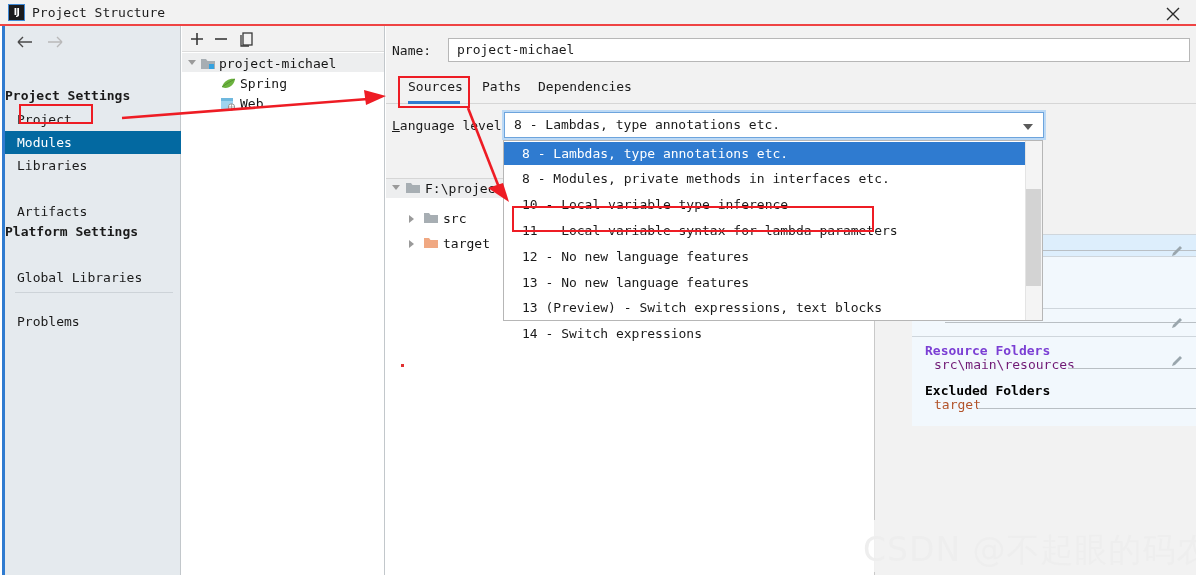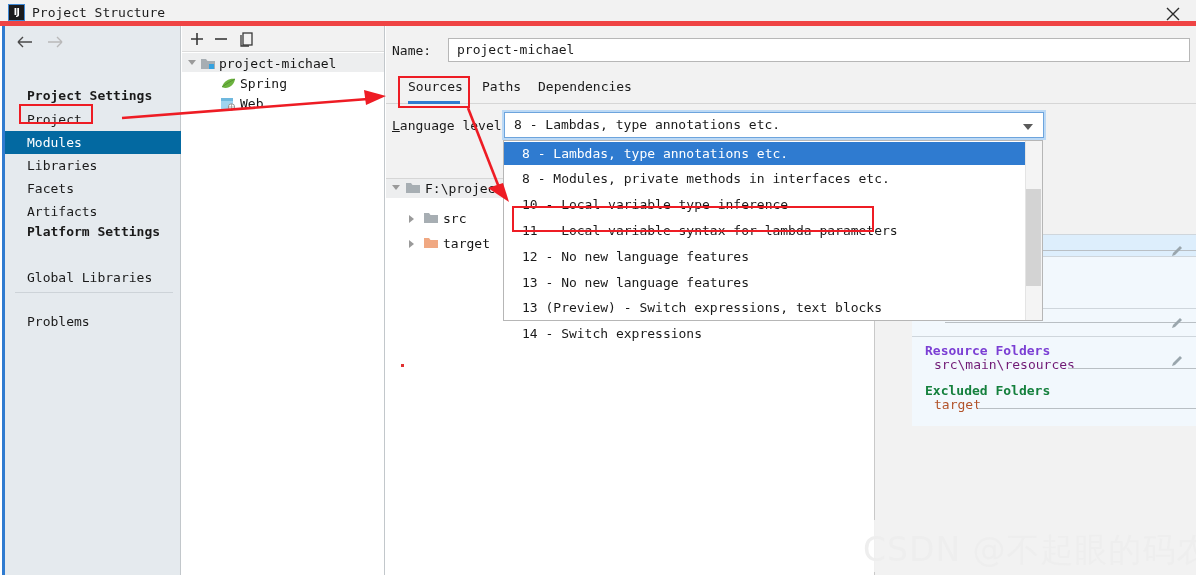--- a/index.html
+++ b/index.html
@@ -13,21 +13,21 @@
   #root {
     position: relative;
     width: 1196px; height: 575px;
     background: #ffffff;
   }
 
   
   #titlebar {
     position: absolute; left: 0; top: 0; width: 1196px; height: 26px;
     background: #f2f2f2;
-    border-bottom: 5px solid #ef4444;
+    border-bottom: 2px solid #ef4444;
   }
   #app-icon {
     position: absolute; left: 8px; top: 4px; width: 17px; height: 17px;
     background: #1b1b1d;
     border: 1px solid #3f88d4;
     color: #ffffff;
     font-size: 9px; font-weight: bold;
     line-height: 15px; text-align: center;
     letter-spacing: -0.5px;
     font-family: "DejaVu Sans", sans-serif;
@@ -56,28 +56,28 @@
   }
   #nav-arrows { position: absolute; left: 8px; top: 2px; width: 70px; height: 26px; }
   .nav-arrow {
     position: absolute; top: 4px; width: 20px; height: 20px;
     cursor: pointer;
   }
   .nav-arrow.back { left: 2px; }
   .nav-arrow.fwd  { left: 32px; }
 
   .sb-group {
-    position: absolute; left: 22px;
+    position: absolute; left: 0;
     font-size: 13px; font-weight: bold; color: #1a1a1a;
     white-space: nowrap;
   }
   .sb-item {
     position: absolute; left: 0; width: 176px; height: 23px;
     font-size: 13px; color: #1a1a1a;
-    padding-left: 22px; line-height: 23px;
+    padding-left: 12px; line-height: 23px;
     white-space: nowrap; cursor: pointer;
   }
   .sb-item.selected {
     background: #0369a1; color: #ffffff;
   }
   #modules-hl {
     position: absolute; left: 19px; top: 104px;
     width: 74px; height: 20px;
     border: 2px solid #ee1c24;
     pointer-events: none;
@@ -321,21 +321,20 @@
         </svg>
       </div>
     </div>
 
     <div class="sb-group" style="top:62px">Project Settings</div>
     <div class="sb-group" style="top:198px">Platform Settings</div>
 
     <div class="sb-item" style="top:82px">Project</div>
     <div class="sb-item selected" style="top:105px">Modules</div>
     <div class="sb-item" style="top:128px">Libraries</div>
-    <div class="sb-item" style="top:151px">Facets</div>
     <div class="sb-item" style="top:174px">Artifacts</div>
     <div class="sb-item" style="top:240px">Global Libraries</div>
     <div id="sb-divider"></div>
     <div class="sb-item" style="top:284px">Problems</div>
   </div>
   <div id="modules-hl"></div>
 
   <div id="modpanel">
     <div id="modtoolbar">
       <div class="tb-btn add">
@@ -483,21 +482,21 @@
         <svg width="14" height="14" viewBox="0 0 14 14">
           <path d="M2 12 L3 9 L10 2 L12 4 L5 11 Z" fill="#9aa6ad"></path>
         </svg>
       </div>
       <div class="det-x" style="left:290px; top:176px">
         <svg width="13" height="13" viewBox="0 0 13 13">
           <path d="M1.5 1.5 L11.5 11.5 M11.5 1.5 L1.5 11.5" stroke="#9aa6ad" stroke-width="1.3" fill="none"></path>
         </svg>
       </div>
 
-      <div class="det-head" style="top:205px; color:#15803d">Excluded Folders</div>
+      <div class="det-head" style="top:205px; color:#000000">Excluded Folders</div>
       <div class="det-val" style="top:219px; color:#b2532a">target</div>
       <div class="det-rule" style="left:66px; top:230px; width:245px"></div>
       <div class="det-x" style="left:290px; top:216px">
         <svg width="13" height="13" viewBox="0 0 13 13">
           <path d="M1.5 1.5 L11.5 11.5 M11.5 1.5 L1.5 11.5" stroke="#9aa6ad" stroke-width="1.3" fill="none"></path>
         </svg>
       </div>
     </div>
   </div>
 

